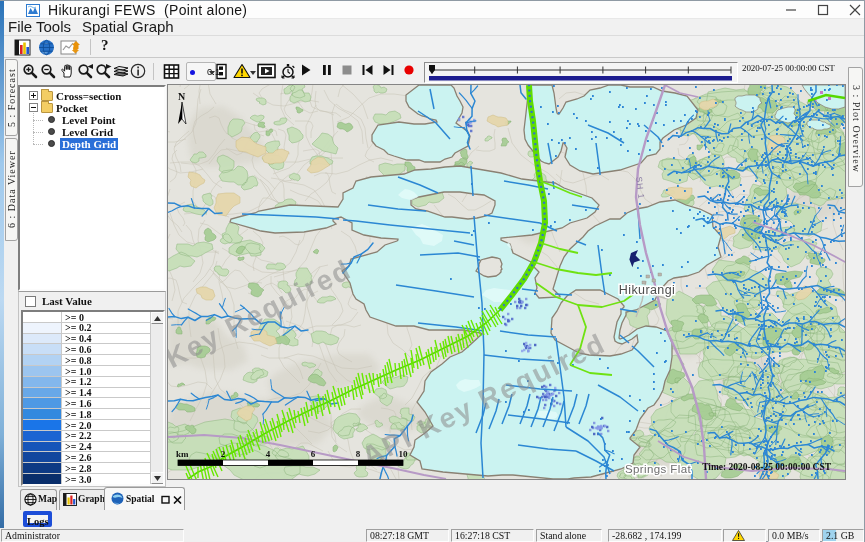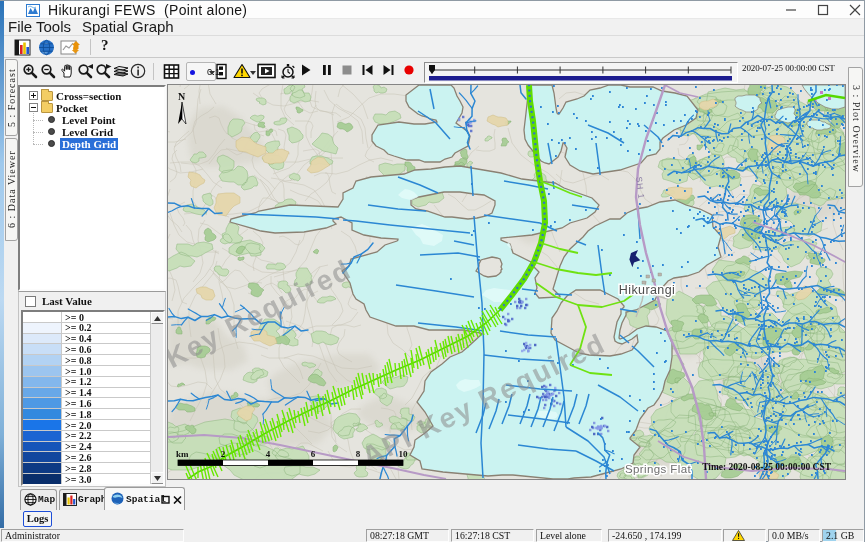--- a/index.html
+++ b/index.html
@@ -65,28 +65,28 @@
 .scroll-btn{position:absolute;left:0;width:13px;height:12px;background:#f2f2f2;border:1px solid;border-color:#fdfdfd #8a8a8a #8a8a8a #fdfdfd}
 .scroll-btn svg{display:block;margin:3px auto 0}
 
 #map-panel{position:absolute;left:163px;top:26px;width:679px;height:396px;border:1px solid #858585;background:#e7e6e0;overflow:hidden}
 #map-overlay{position:absolute;left:0;top:0;pointer-events:none}
 
 #dock-right{position:absolute;left:842px;top:0;width:18px;height:470px}
 #right-tab{position:absolute;left:2px;top:9px;width:15px;height:120px;padding-top:4px}
 
 #bottom-tabs{position:absolute;left:0;top:428px;width:860px;height:24px}
-.btab{position:absolute;border:1px solid #9b9b9b;border-bottom:none;border-radius:3px 3px 0 0;background:#ececec;font-family:Liberation Mono, monospace;font-size:9.5px;font-weight:700;color:#111}
+.btab{position:absolute;border:1px solid #9b9b9b;border-bottom:none;border-radius:3px 3px 0 0;background:#ececec;font-family:Liberation Serif, serif;font-size:9.5px;font-weight:700;color:#111}
 .btab .lbl{position:absolute;white-space:pre}
 .btab.active{background:#f7f7f7}
 #tab-map{left:16px;top:3px;width:37px;height:21px}
 #tab-graph{left:55px;top:3px;width:55px;height:21px}
 #tab-spatial{left:100px;top:1px;width:81px;height:23px}
 
-#logs-btn{position:absolute;left:19px;top:453px;width:29px;height:16px;border:1px solid #1d4ed8;border-radius:2px;background:#f5f5f5;font-family:"Liberation Serif",serif;font-size:10.5px;font-weight:700;color:#111;text-align:center;line-height:14px}
+#logs-btn{position:absolute;left:19px;top:453px;width:29px;height:16px;border:4px solid #1d4ed8;border-radius:2px;background:#f5f5f5;font-family:"Liberation Serif",serif;font-size:10.5px;font-weight:700;color:#111;text-align:center;line-height:14px}
 
 #statusbar{position:absolute;left:0;top:527px;width:759px;height:15px;background:#f0f0f0;z-index:60}
 .sb-cell{position:absolute;top:1px;height:13px;border:1px solid;border-color:#9f9f9f #fdfdfd #fdfdfd #9f9f9f;font-family:"Liberation Serif",serif;font-size:9.8px;color:#111;line-height:11px;padding-left:3px;white-space:pre;overflow:hidden}
 #sb-mem-fill{position:absolute;left:0;top:0;width:13px;height:11px;background:#9fd3ee}
 #sb-mem-text{position:relative}
 </style>
 </head>
 <body>
 
 <div id="win">
@@ -832,22 +832,22 @@
     </div>
 
     <div id="logs-btn">Logs</div>
 
   </div>
 
   <div id="statusbar">
     <div class="sb-cell" style="left:1px;width:183px"><span>Administrator</span></div>
 <div class="sb-cell" style="left:366px;width:83px"><span>08:27:18 GMT</span></div>
 <div class="sb-cell" style="left:451px;width:83px"><span>16:27:18 CST</span></div>
-<div class="sb-cell" style="left:536px;width:66px"><span>Level alone</span></div>
-<div class="sb-cell" style="left:608px;width:114px"><span>-24.650 , 174.199</span></div>
+<div class="sb-cell" style="left:536px;width:66px"><span>Stand alone</span></div>
+<div class="sb-cell" style="left:608px;width:114px"><span>-28.682 , 174.199</span></div>
 <div class="sb-cell" style="left:723px;width:43px"><span style="position:absolute;left:8px;top:0"><svg width="13" height="11" viewBox="0 0 13 11">
             <path d="M6.5,0.5 L12.5,10.5 L0.5,10.5 Z" fill="#ffd700" stroke="#333" stroke-width="0.8"></path>
             <rect x="6" y="3.2" width="1.1" height="3.6" fill="#111"></rect>
             <rect x="6" y="7.8" width="1.1" height="1.2" fill="#111"></rect>
           </svg></span></div>
 <div class="sb-cell" style="left:768px;width:52px"><span>0.0 MB/s</span></div>
 <div class="sb-cell" style="left:822px;width:42px"><span id="sb-mem-fill"></span><span id="sb-mem-text">2.1 GB</span></div>
 
   </div>
 

